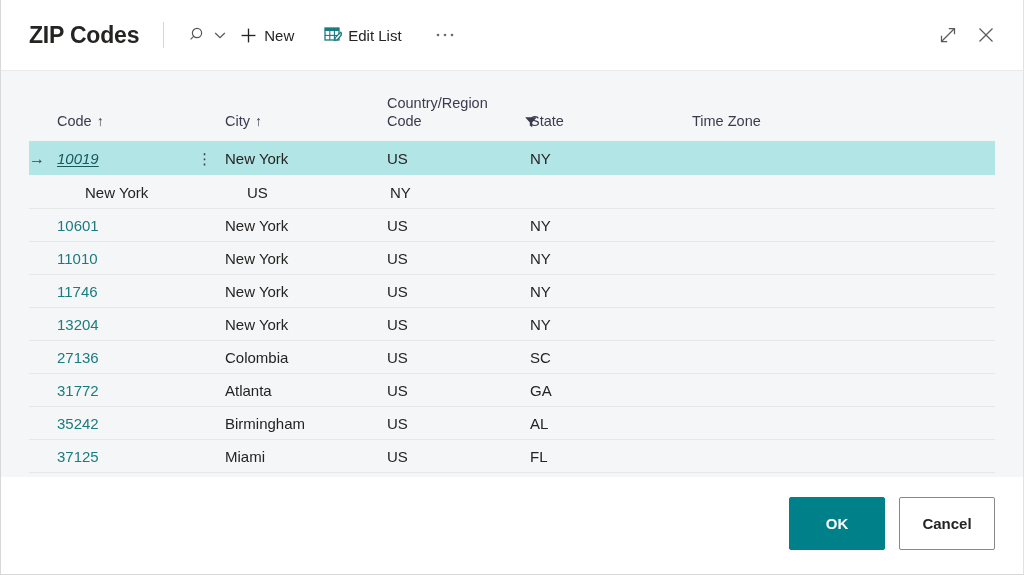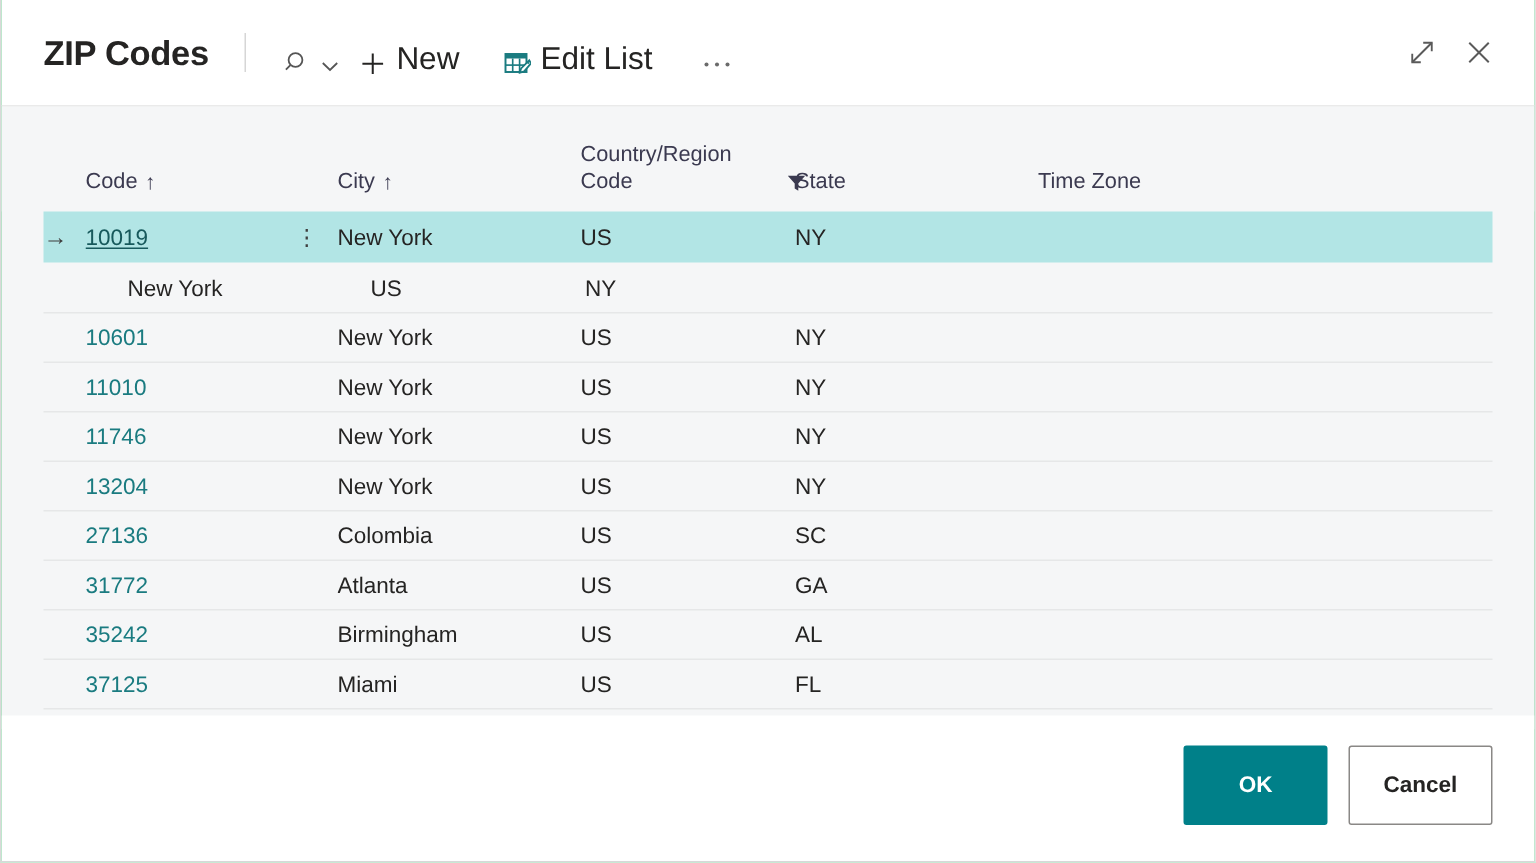--- a/index.html
+++ b/index.html
@@ -7,21 +7,21 @@
     width: 1024px;
     height: 575px;
     overflow: hidden;
     font-family: "Liberation Sans", sans-serif;
     background: #ffffff;
   }
   .window {
     position: relative;
     width: 1024px;
     height: 575px;
-    background: #22c55e;
+    background: #6d28d9;
     border-left: 1px solid #d8d8d8;
     border-right: 1px solid #e2e2e2;
     border-bottom: 1px solid #d8d8d8;
     display: flex;
     flex-direction: column;
   }
 
   
   .titlebar {
     height: 70px;
@@ -39,26 +39,26 @@
     white-space: nowrap;
   }
   .vsep {
     width: 1px;
     height: 26px;
     background: #d6d6d6;
     margin: 0 18px 0 24px;
   }
   .cmd {
     display: flex;
-    align-items: flex-end;
+    align-items: center;
     height: 34px;
     padding: 0 7px;
     cursor: default;
     color: #252423;
-    font-size: 21px;
+    font-size: 15px;
     white-space: nowrap;
   }
   .cmd .lbl { margin-left: 6px; }
   .cmd-search { padding: 0 4px; }
   .cmd-more { padding: 0 10px; }
   .spacer { flex: 1 1 auto; }
   .winbtn {
     width: 38px;
     height: 38px;
     display: flex;
@@ -132,20 +132,21 @@
   .row.selected + .row { border-top-color: transparent; }
   .cell { overflow: hidden; white-space: nowrap; }
   .code-link {
     color: #1a7b80;
     cursor: default;
   }
   .row.selected .code-link {
     color: #17595c;
     text-decoration: underline;
     text-underline-offset: 2px;
+    font-style: italic;
   }
   .row.selected .ctry-val {
     border-bottom: 1px dotted #252423;
     padding-bottom: 1px;
   }
   .row-arrow {
     font-size: 16px;
     color: #3f3f3f;
     line-height: 1;
   }

